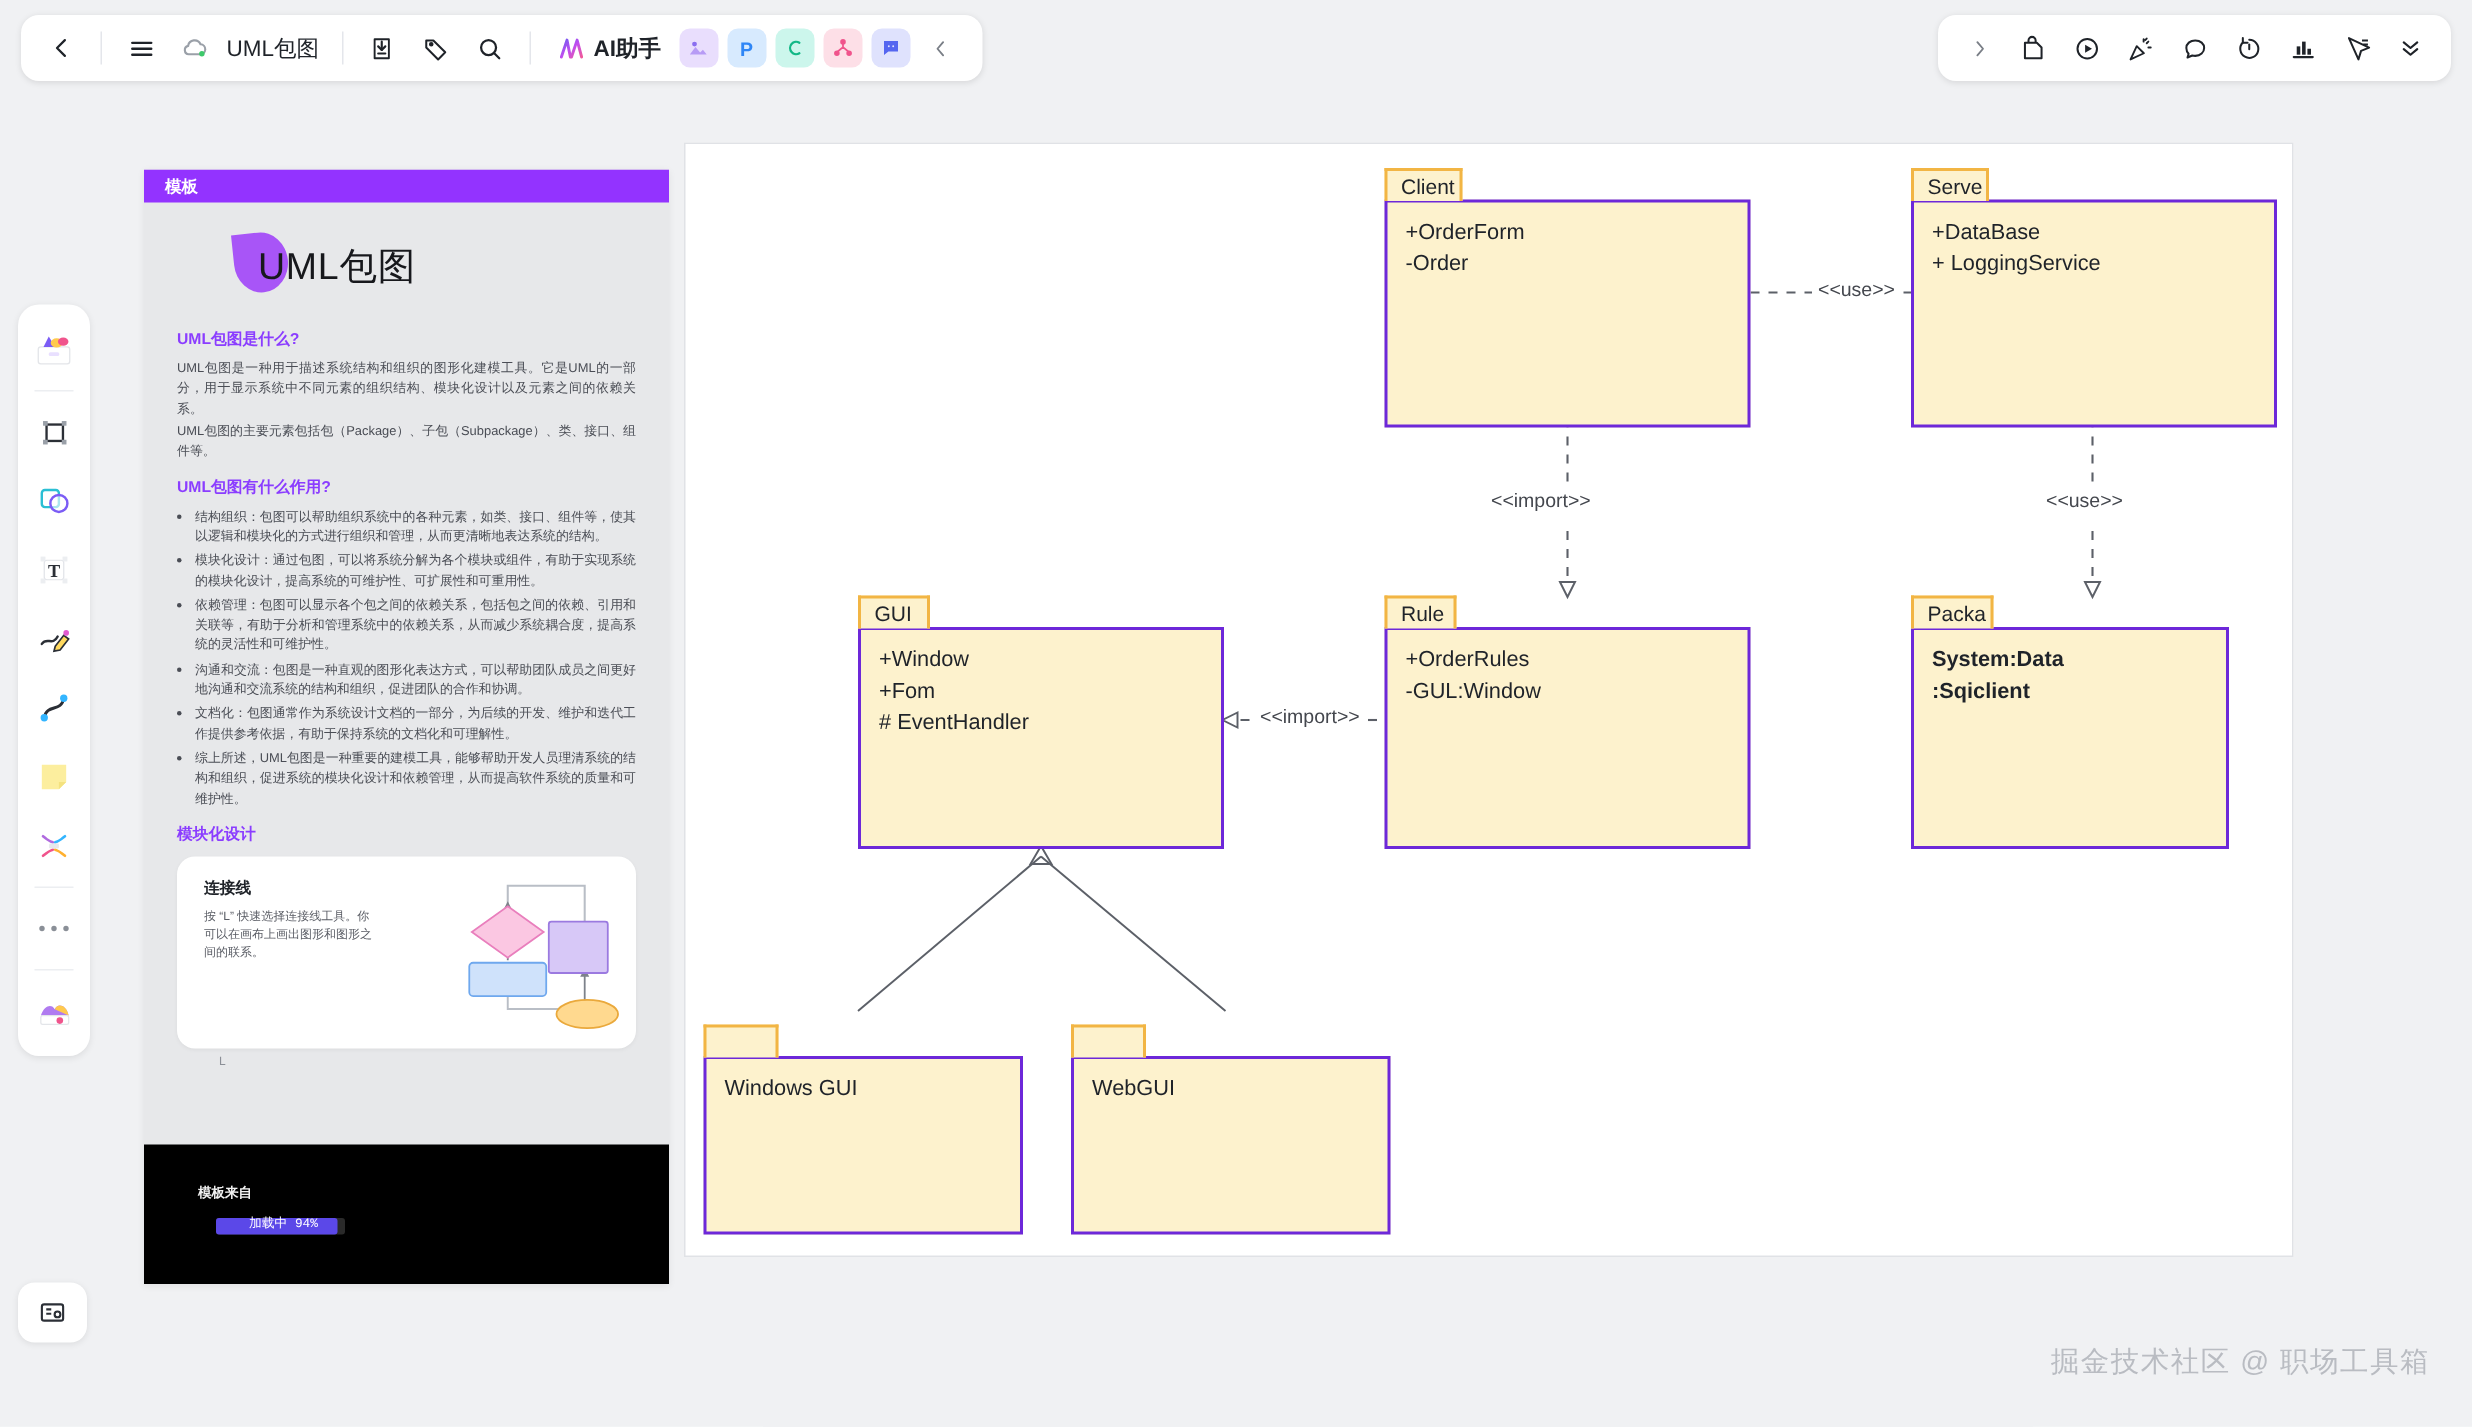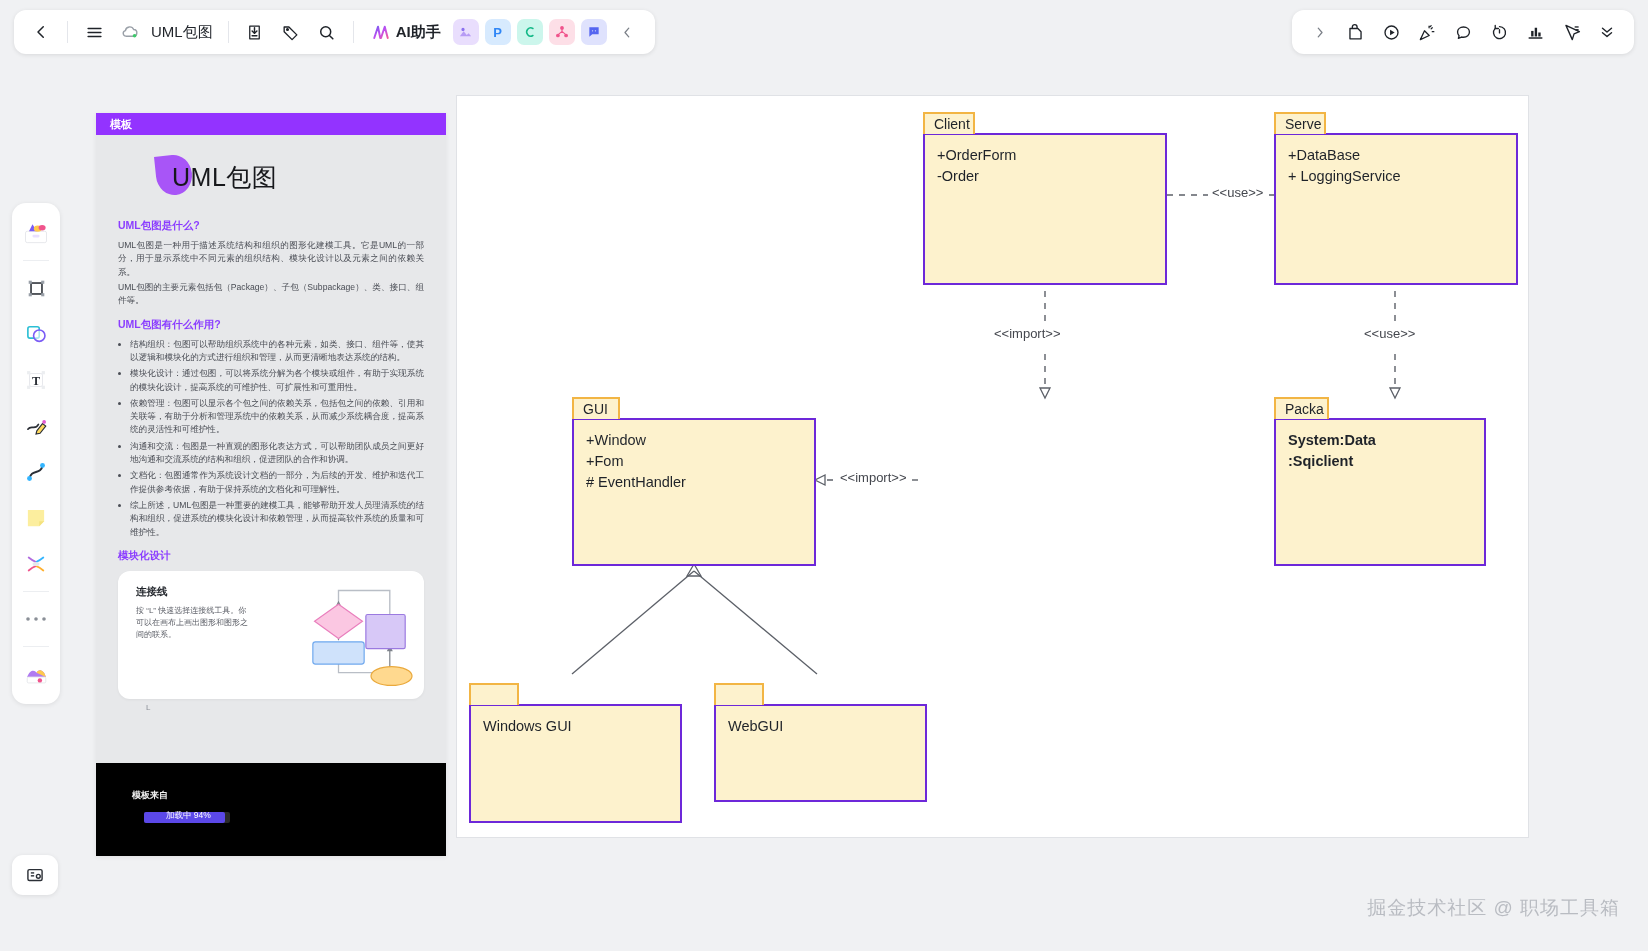--- a/index.html
+++ b/index.html
@@ -95,21 +95,21 @@
     height: 128px; position: relative; overflow: hidden;
     box-shadow: 0 1px 3px rgba(0,0,0,.05);
     display: flex;
   }
   .tip-text { padding: 14px 0 0 18px; width: 135px; }
   .tip-title { font-size: 10.5px; font-weight: bold; color: #1f2329; margin-bottom: 6px; }
   .tip-desc { font-size: 8px; line-height: 1.5; color: #5a5d65; }
   .tip-illus { flex: 1; position: relative; }
   .tpl-footer {
     position: absolute; left: 0; bottom: 0; width: 350px; height: 93px;
-    background: #000; color: #fff; padding: 26px 0 0 36px;
+    background: #000; color: #fff; padding: 26px 0 0 36px; font-family: Liberation Mono, monospace;
   }
   .footer-label { font-size: 9px; font-weight: bold; color: #f0f0f0; }
   .loadbar {
     margin-top: 10px; margin-left: 12px; width: 86px; height: 11px;
     background: #2a2a2a; border-radius: 2px; position: relative;
   }
   .loadbar-fill { position:absolute; left:0; top:0; bottom:0; width: 94%; background: #5b48e8; border-radius: 2px;}
   .loadbar-text {
     position: absolute; left: 22px; top: -2px; font-size: 8.5px; color: #fff; white-space: nowrap;
   }
@@ -491,39 +491,46 @@
 
     <div class="pkg" style="left:115px; top:301px;">
       <div class="pkg-tab" style="width:48px;text-align:center;">GUI</div>
       <div class="pkg-body" style="width:244px; height:148px;">
         <div>+Window</div>
         <div>+Fom</div>
         <div># EventHandler</div>
       </div>
     </div>
 
+    <div class="pkg" style="left:466px; top:301px;">
+      <div class="pkg-tab" style="width:48px;">Rule</div>
+      <div class="pkg-body" style="width:244px; height:148px;">
+        <div>+OrderRules</div>
+        <div>-GUL:Window</div>
+      </div>
+    </div>
 
     <div class="pkg" style="left:817px; top:301px;">
       <div class="pkg-tab" style="width:55px;">Packa</div>
       <div class="pkg-body" style="width:212px; height:148px;font-weight:bold;">
         <div>System:Data</div>
         <div>:Sqiclient</div>
       </div>
     </div>
 
     <div class="pkg" style="left:12px; top:587px;">
       <div class="pkg-tab" style="width:50px;">&nbsp;</div>
       <div class="pkg-body" style="width:213px; height:119px;">
         <div>Windows GUI</div>
       </div>
     </div>
 
     <div class="pkg" style="left:257px; top:587px;">
       <div class="pkg-tab" style="width:50px;">&nbsp;</div>
-      <div class="pkg-body" style="width:213px; height:98px;">
+      <div class="pkg-body" style="width:213px; height:119px;">
         <div>WebGUI</div>
       </div>
     </div>
 
     <div class="edge-label" style="left:751px; top:89px;">&lt;&lt;use&gt;&gt;</div>
     <div class="edge-label" style="left:533px; top:230px;">&lt;&lt;import&gt;&gt;</div>
     <div class="edge-label" style="left:903px; top:230px;">&lt;&lt;use&gt;&gt;</div>
     <div class="edge-label" style="left:379px; top:374px;">&lt;&lt;import&gt;&gt;</div>
   </div>
 

